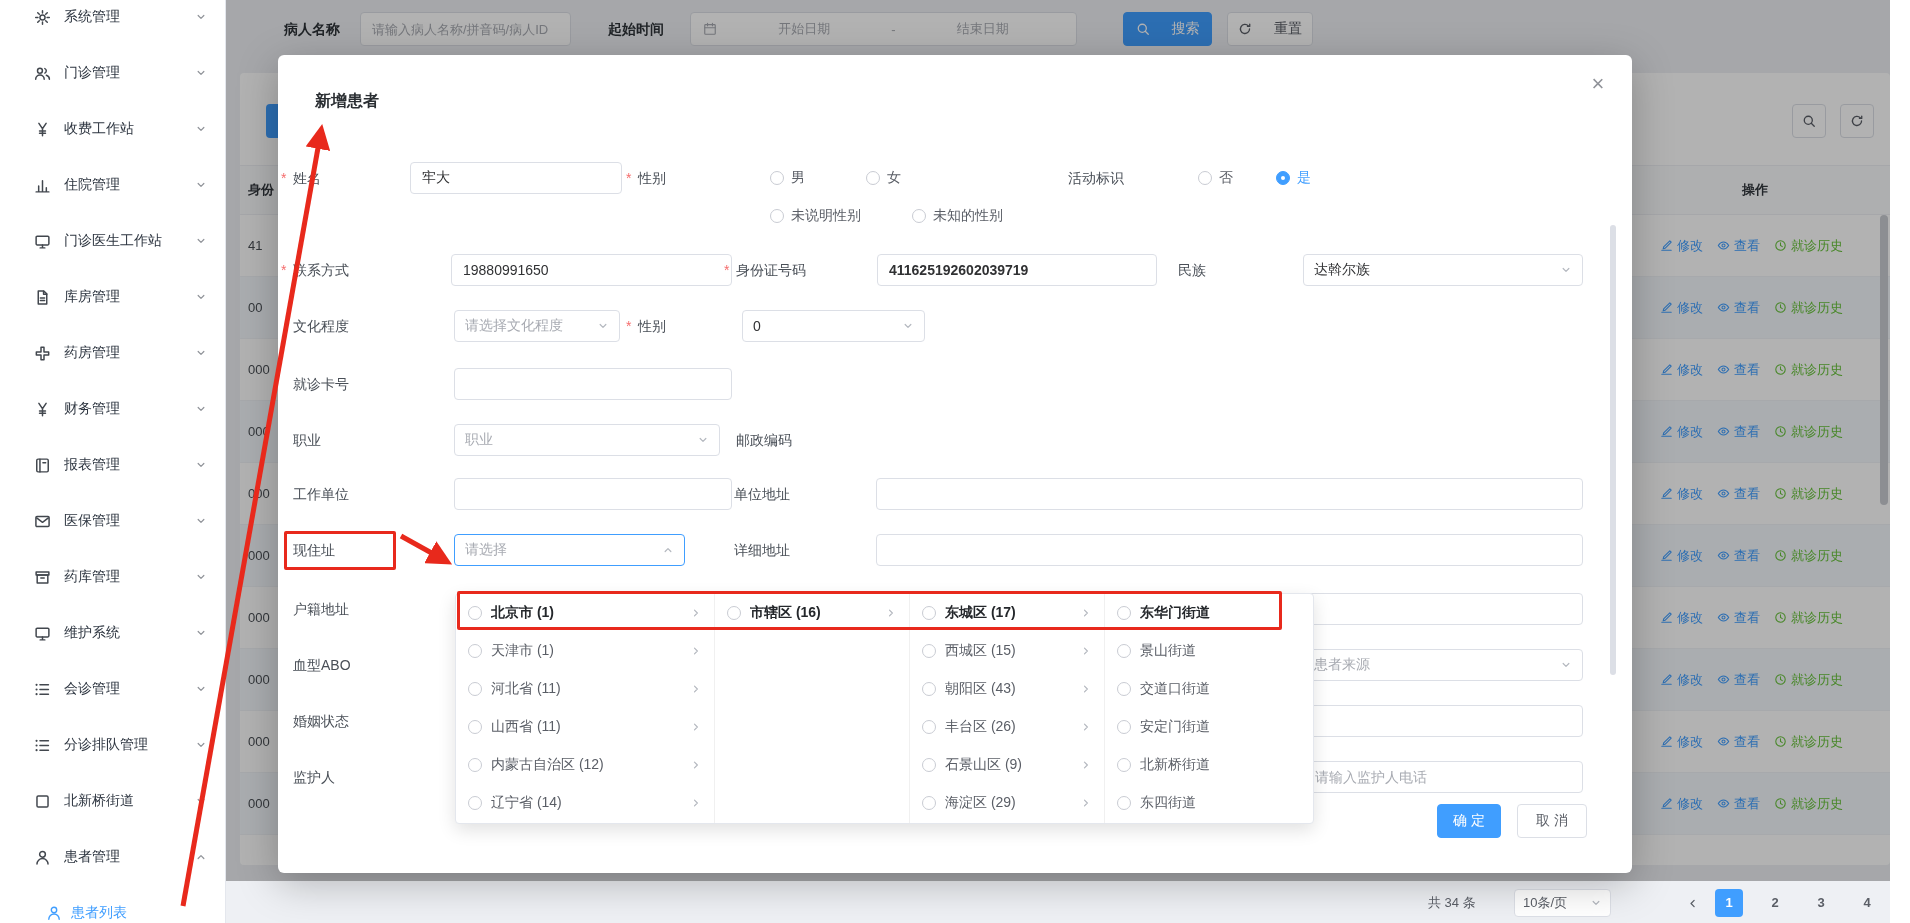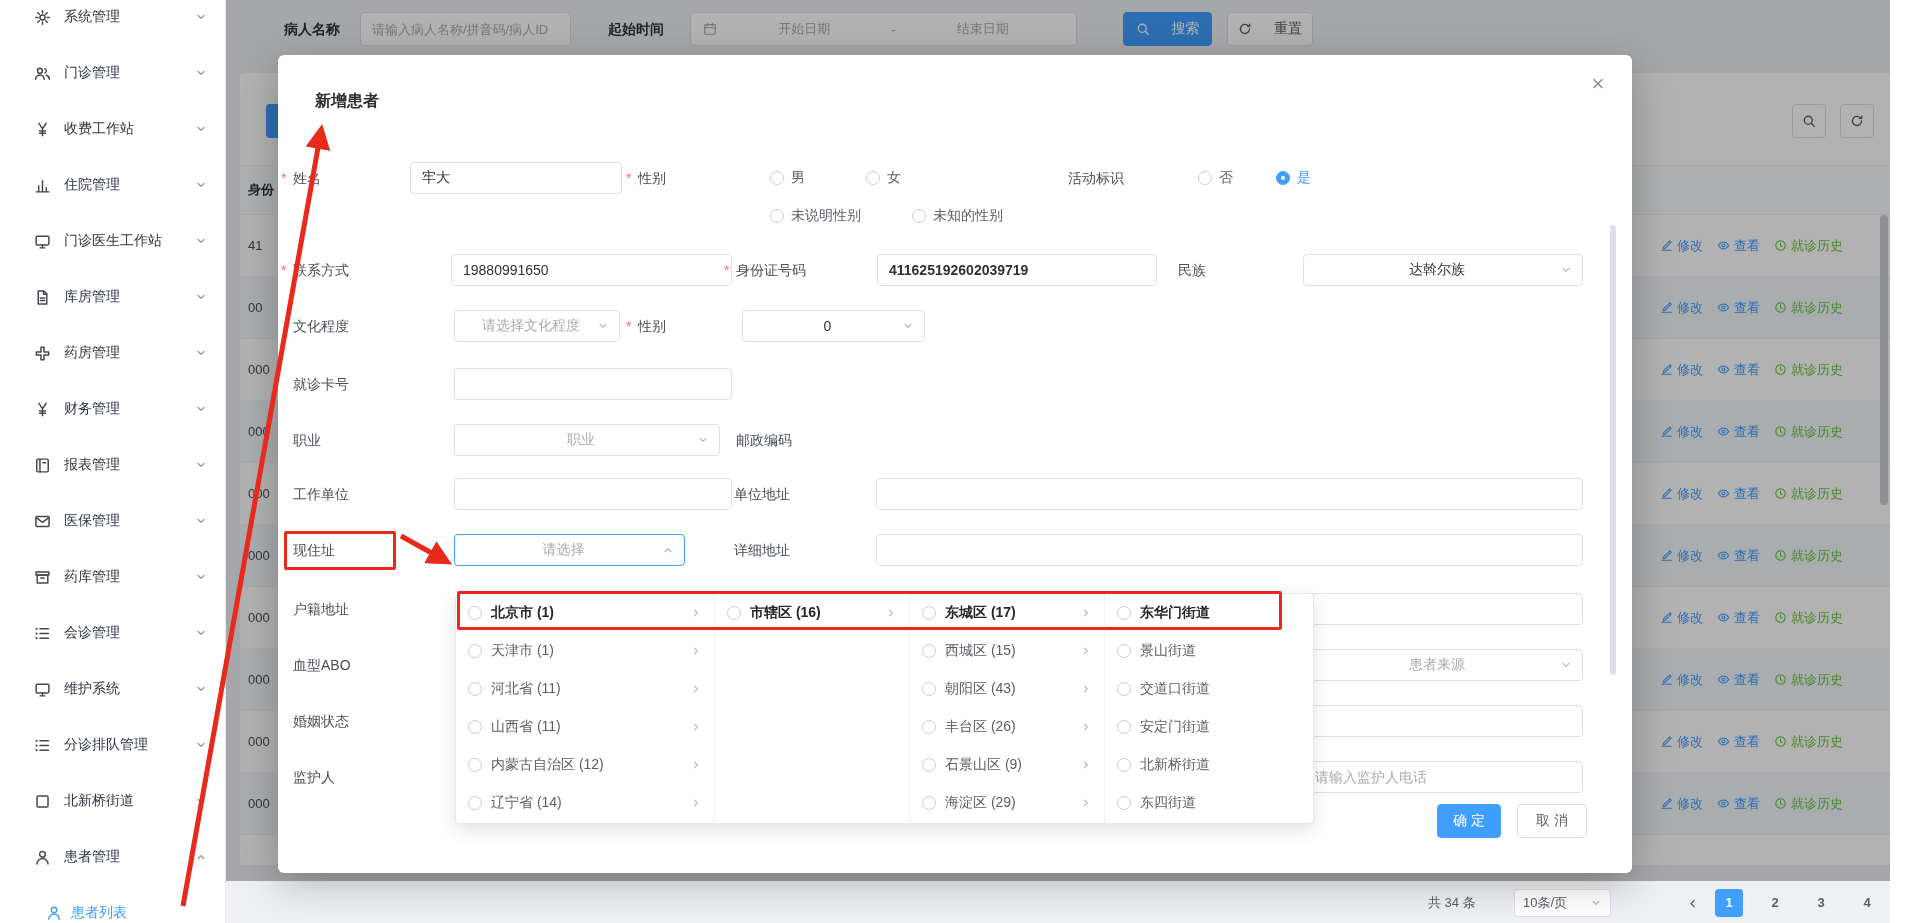--- a/index.html
+++ b/index.html
@@ -67,21 +67,21 @@
 
   
   .modal{position:absolute;left:278px;top:55px;width:1354px;height:818px;background:#fff;border-radius:6px;box-shadow:0 10px 40px rgba(0,0,0,.25);z-index:20;}
   .m-title{position:absolute;left:37px;top:36px;font-size:16px;font-weight:700;color:#2b2f33;}
   .m-close{position:absolute;left:1303px;top:12px;width:34px;height:34px;border:none;background:none;font-size:22px;color:#909399;cursor:pointer;line-height:34px;padding:0;}
   .m-scroll{position:absolute;right:16px;top:170px;width:6px;height:450px;background:#dcdfe6;border-radius:3px;}
   .f-label{position:absolute;height:32px;line-height:32px;font-size:14px;color:#494f57;white-space:nowrap;}
   .f-label.req::before{content:"*";color:#f56c6c;position:absolute;left:-12px;top:0;}
   .f-input{position:absolute;height:32px;border:1px solid #dcdfe6;border-radius:4px;background:#fff;padding:0 11px;font-size:14px;color:#303133;box-sizing:border-box;font-family:inherit;}
   .f-select{position:absolute;height:32px;border:1px solid #dcdfe6;border-radius:4px;background:#fff;display:flex;align-items:center;padding:0 10px;box-sizing:border-box;cursor:pointer;}
-  .f-select .txt{flex:1;font-size:14px;color:#303133;white-space:nowrap;overflow:hidden;text-align:center;}
+  .f-select .txt{flex:1;font-size:14px;color:#303133;white-space:nowrap;overflow:hidden;}
   .f-select .txt.ph{color:#a8abb2;}
   .sel-arrow{width:12px;height:12px;color:#b4b8bf;flex:none;}
   .f-select.focus{border-color:#409eff;}
   .f-select.focus .sel-arrow{transform:rotate(180deg);}
   .r-item{position:absolute;display:flex;align-items:center;gap:7px;height:32px;font-size:14px;color:#5a5e66;cursor:pointer;}
   .r-item.sm{height:24px;}
   .r-dot{width:14px;height:14px;border:1px solid #c9ccd3;border-radius:50%;background:#fff;box-sizing:border-box;position:relative;flex:none;}
   .r-item.on{color:#409eff;}
   .r-item.on .r-dot{background:#409eff;border-color:#409eff;}
   .r-item.on .r-dot::after{content:"";position:absolute;left:4px;top:4px;width:4px;height:4px;border-radius:50%;background:#fff;}
@@ -271,20 +271,21 @@
             <use href="#i-search"></use>
           </svg>
       </button>
       <button class="icon-btn" style="left:1600px">
         <svg class="b-icon">
             <use href="#i-refresh"></use>
           </svg>
       </button>
       <div class="t-head">
         <span class="th-id">身份</span>
+        <span class="th-ops">操作</span>
       </div>
       <div id="t-rows">
           <div class="t-row" style="top: 142px;">
     <span class="t-id">41</span>
     <span class="t-ops">
       <button class="op op-edit">
                 <svg>
                   <use href="#i-edit"></use>
                 </svg>
                 <span>修改</span>
@@ -638,32 +639,32 @@
     <svg class="sb-icon">
             <use href="#i-box"></use>
           </svg>
     <span class="sb-label">药库管理</span>
     <svg class="sb-chev">
             <use href="#i-chevron"></use>
           </svg>
   </div>
         <div class="sb-item">
     <svg class="sb-icon">
+            <use href="#i-monitor"></use>
+          </svg>
+    <span class="sb-label">维护系统</span>
+    <svg class="sb-chev">
+            <use href="#i-chevron"></use>
+          </svg>
+  </div>
+        <div class="sb-item">
+    <svg class="sb-icon">
             <use href="#i-list"></use>
           </svg>
     <span class="sb-label">会诊管理</span>
-    <svg class="sb-chev">
-            <use href="#i-chevron"></use>
-          </svg>
-  </div>
-        <div class="sb-item">
-    <svg class="sb-icon">
-            <use href="#i-monitor"></use>
-          </svg>
-    <span class="sb-label">维护系统</span>
     <svg class="sb-chev">
             <use href="#i-chevron"></use>
           </svg>
   </div>
         <div class="sb-item">
     <svg class="sb-icon">
             <use href="#i-list"></use>
           </svg>
     <span class="sb-label">分诊排队管理</span>
     <svg class="sb-chev">

